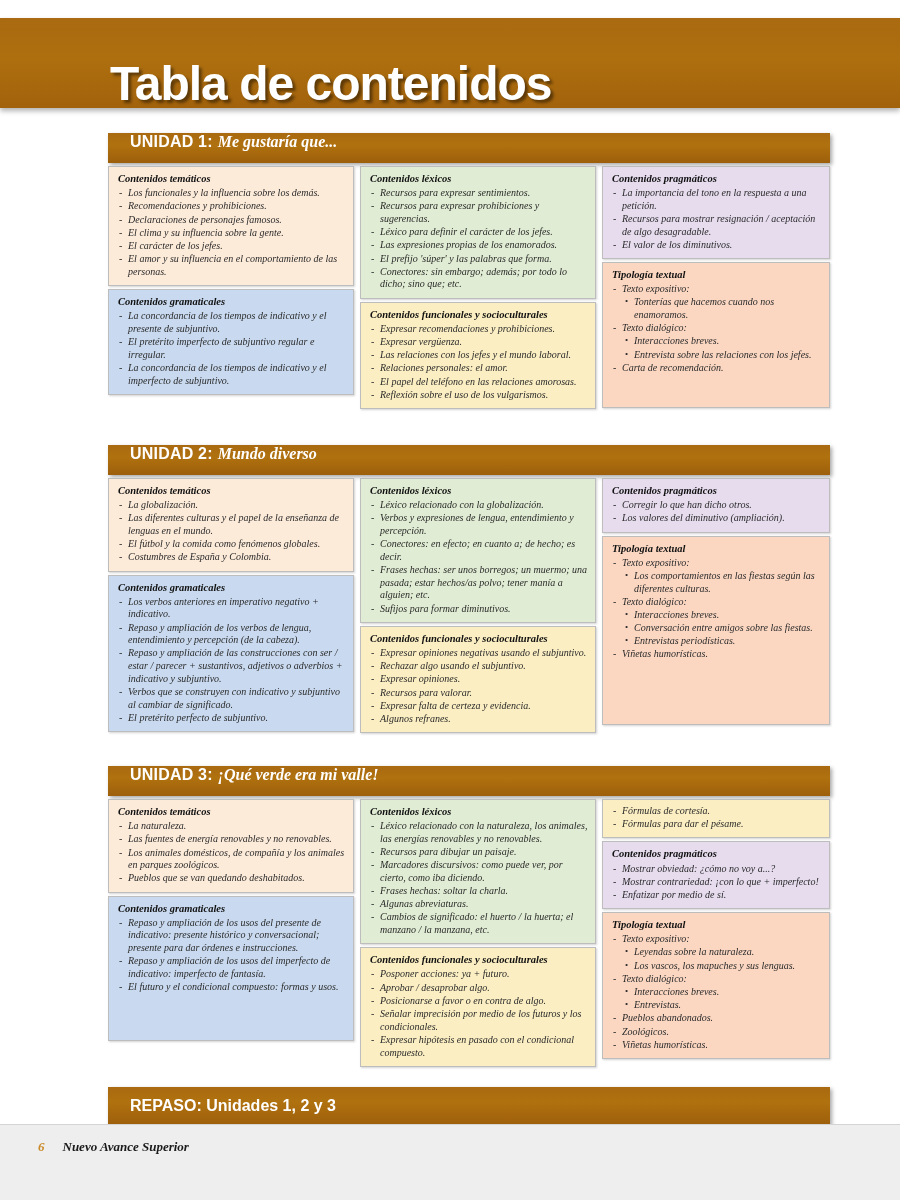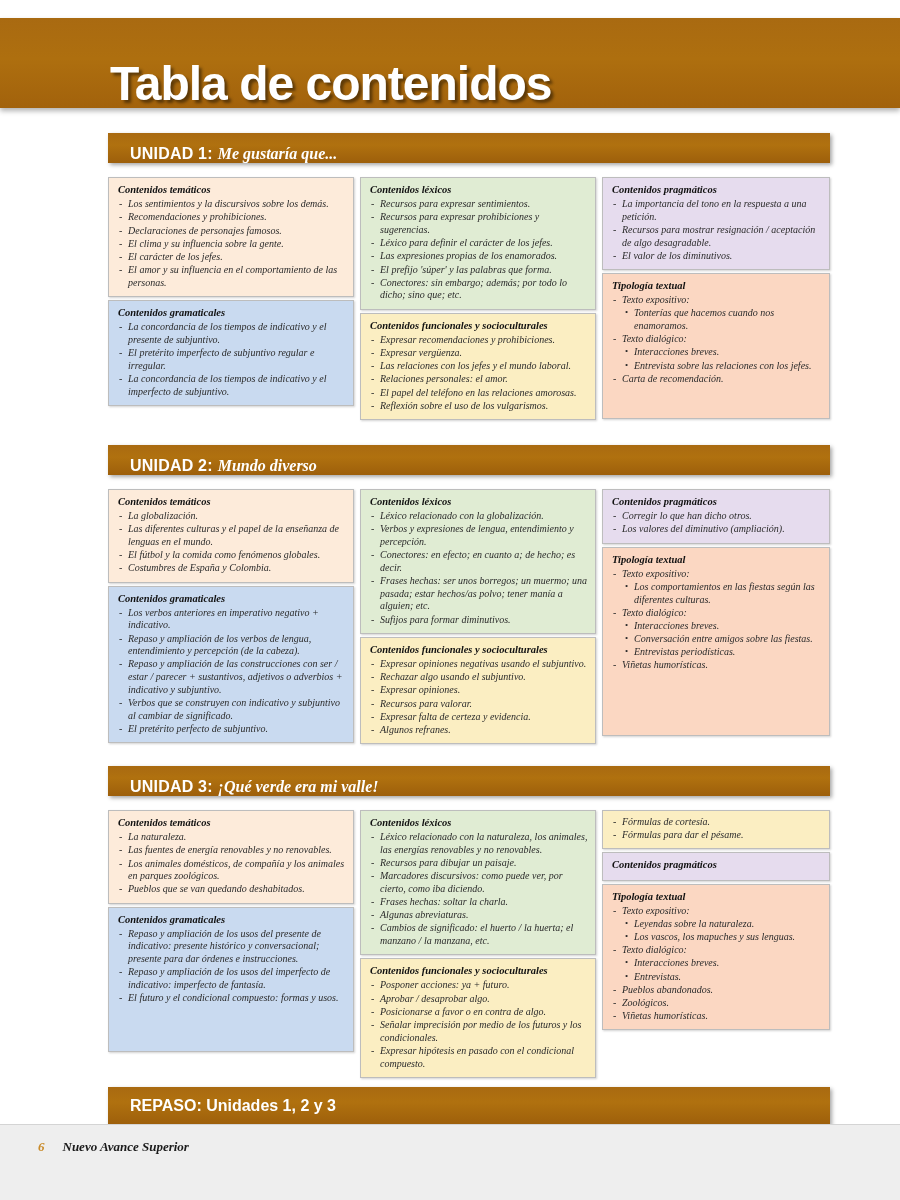--- a/index.html
+++ b/index.html
@@ -27,36 +27,36 @@
     text-shadow:3px 3px 3px rgba(0,0,0,.45);
     white-space:nowrap;
   }
 
   
   .unit{position:absolute;left:108px;width:722px;}
   .unit-header{
     height:30px;
     background:linear-gradient(180deg,#a96a11 0%,#b0710f 40%,#9d5f0b 100%);
     box-shadow:2px 2px 4px rgba(0,0,0,.35);
-    display:flex;align-items:flex-end;
+    display:flex;align-items:flex-start;
     padding-left:22px;
     box-sizing:border-box;
   }
   .unit-header .u-num{
     font-family:"Liberation Sans", sans-serif;
     font-weight:bold;font-size:16px;color:#fff;
     letter-spacing:.2px;
   }
   .unit-header .u-title{
     font-family:"Liberation Serif", serif;
     font-weight:bold;font-style:italic;font-size:16px;color:#fff;
     margin-left:5px;
   }
 
-  .cols{display:flex;margin-top:14px;align-items:flex-start;}
+  .cols{display:flex;margin-top:3px;align-items:flex-start;}
   .col{display:flex;flex-direction:column;}
   .col.c1{width:246px;margin-right:6px;}
   .col.c2{width:236px;margin-right:6px;}
   .col.c3{width:228px;}
 
   .box{
     box-sizing:border-box;
     padding:5px 7px 6px 9px;
     border:1px solid #bdbdbd;
     box-shadow:1px 1px 2px rgba(0,0,0,.18);
@@ -144,21 +144,21 @@
   <div class="unit" id="unit-1" style="top:133px;">
     <div class="unit-header">
       <span class="u-num">UNIDAD 1:</span>
       <span class="u-title">Me gustaría que...</span>
     </div>
     <div class="cols">
       <div class="col c1">
         <div class="box bg-tem">
           <h4>Contenidos temáticos</h4>
           <ul class="items">
-              <li>Los sentimientos y la discursivos sobre los demás.</li>
+              <li>Los funcionales y la influencia sobre los demás.</li>
               <li>Recomendaciones y prohibiciones.</li>
               <li>Declaraciones de personajes famosos.</li>
               <li>El clima y su influencia sobre la gente.</li>
               <li>El carácter de los jefes.</li>
               <li>El amor y su influencia en el comportamiento de las personas.</li>
             </ul>
         </div>
         <div class="box bg-gram">
           <h4>Contenidos gramaticales</h4>
           <ul class="items">
@@ -340,20 +340,25 @@
       </div>
       <div class="col c3">
         <div class="box bg-func">
           <ul class="items">
               <li>Fórmulas de cortesía.</li>
               <li>Fórmulas para dar el pésame.</li>
             </ul>
         </div>
         <div class="box bg-prag">
           <h4>Contenidos pragmáticos</h4>
+          <ul class="items">
+              <li>Mostrar obviedad: ¿cómo no voy a...?</li>
+              <li>Mostrar contrariedad: ¡con lo que + imperfecto!</li>
+              <li>Enfatizar por medio de sí.</li>
+            </ul>
         </div>
         <div class="box bg-tipo" style="min-height:146px;">
           <h4>Tipología textual</h4>
           <ul class="items">
               <li>Texto expositivo:</li>
               <li class="sub">Leyendas sobre la naturaleza.</li>
               <li class="sub">Los vascos, los mapuches y sus lenguas.</li>
               <li>Texto dialógico:</li>
               <li class="sub">Interacciones breves.</li>
               <li class="sub">Entrevistas.</li>

